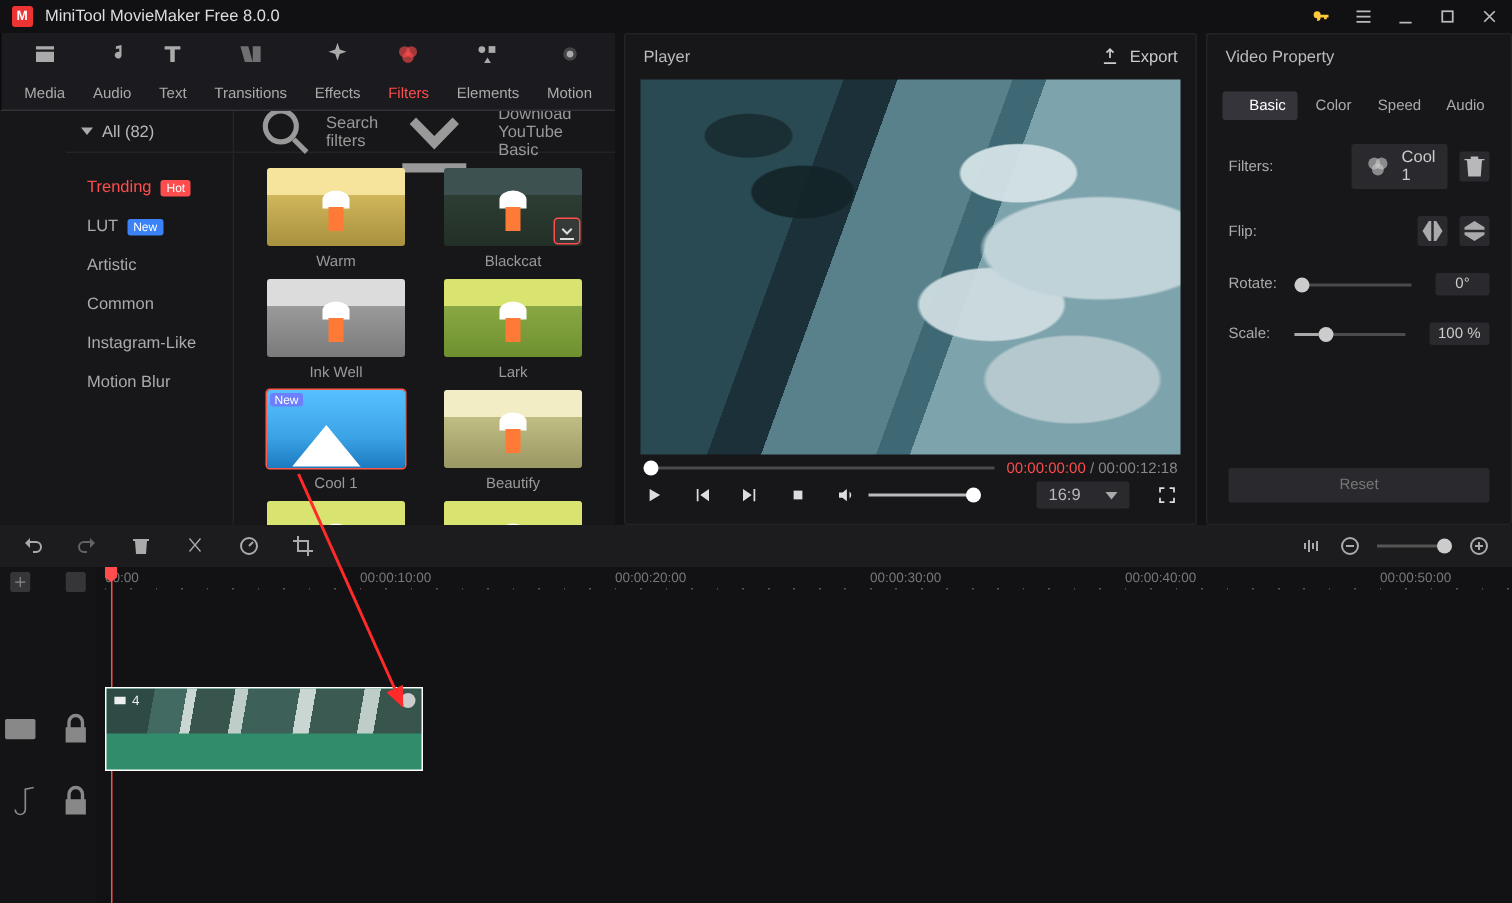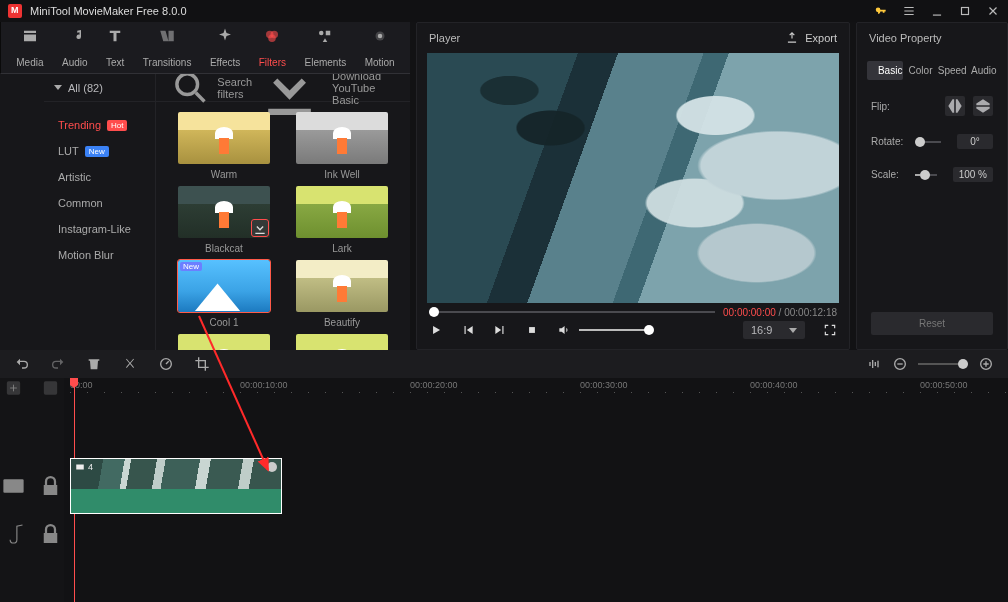--- a/index.html
+++ b/index.html
@@ -87,21 +87,21 @@
 .time-read .cur { color:#ff4d4d;margin-top:37px; }
 .controls { display:flex; align-items:center; gap:18px; }
 .controls .spacer { flex:1; }
 .ctrl-btn { width:14px; height:14px; display:flex; align-items:center; justify-content:center; cursor:pointer; color:#ddd; }
 .vol { display:flex; align-items:center; gap:8px; }
 .vol-track { width:70px; height:2px; background:#bbb; position:relative; }
 .vol-track::after { content:""; position:absolute; right:-5px; top:-4px; width:10px; height:10px; background:#fff; border-radius:50%; }
 .ratio-sel { width:62px; height:18px; background:#2a2a2e; display:flex; align-items:center; justify-content:space-between; padding:0 8px; border-radius:2px; cursor:pointer; }
 
 
-.prop-panel { width:152px; background:#17171a; border:1px solid #232327; border-radius:2px; display:flex; flex-direction:column; }
+.prop-panel { width:204px; background:#17171a; border:1px solid #232327; border-radius:2px; display:flex; flex-direction:column; }
 .prop-tabs { display:flex; padding:8px 10px; gap:4px; }
 .prop-tab { flex:1; padding:4px 0; text-align:center; font-size:10px; color:#aaa; cursor:pointer; border-radius:2px; }
 .prop-tab.active { background:#34343a; color:#fff;padding-left:10px; }
 .prop-body { padding:8px 14px; display:flex; flex-direction:column; gap:18px; }
 .prop-row { display:flex; align-items:center; justify-content:space-between; }
 .prop-row .lbl { color:#aaa; font-size:10px; width:44px; }
 .prop-row .ctrl { flex:1; display:flex; align-items:center; gap:8px; justify-content:flex-end; }
 .chip { background:#2a2a2e; padding:3px 8px; border-radius:2px; display:flex; align-items:center; gap:6px; color:#ccc; }
 .trash { width:20px; height:20px; background:#2a2a2e; display:flex; align-items:center; justify-content:center; border-radius:2px; cursor:pointer; }
 .toggle { width:20px; height:20px; background:#2a2a2e; display:flex; align-items:center; justify-content:center; cursor:pointer; border-radius:2px; }
@@ -303,34 +303,34 @@
               <span>Download YouTube Basic</span>
             </div>
         </div>
         <div class="grid-scroll">
           <div class="grid" id="filter-grid">
               <div class="thumb">
                 <div class="thumb-img sc-warm sc-field"></div>
                 <div class="nm">Warm</div>
               </div>
               <div class="thumb">
-                <div class="thumb-img sc-bw sc-field"></div>
-                <div class="nm">Ink Well</div>
-              </div>
-              <div class="thumb">
                 <div class="thumb-img sc-dark sc-field">
                   <div class="dl-box hl">
                     <svg viewBox="0 0 24 24" width="10" height="10" fill="#ddd">
                       <path d="M12 3v10l4-4 1.4 1.4L12 16 6.6 10.4 8 9l4 4V3zM5 19h14v2H5z"></path>
                     </svg>
                   </div>
                 </div>
                 <div class="nm">Blackcat</div>
               </div>
               <div class="thumb">
+                <div class="thumb-img sc-bw sc-field"></div>
+                <div class="nm">Ink Well</div>
+              </div>
+              <div class="thumb">
                 <div class="thumb-img sc-field"></div>
                 <div class="nm">Lark</div>
               </div>
               <div class="thumb">
                 <div class="thumb-img sc-cool1 sel">
                   <div class="mini-new">New</div>
                 </div>
                 <div class="nm">Cool 1</div>
               </div>
               <div class="thumb">
@@ -416,20 +416,38 @@
     <div class="panel-hdr">
         <span>Video Property</span>
       </div>
     <div class="prop-tabs">
       <div class="prop-tab active">Basic</div>
       <div class="prop-tab">Color</div>
       <div class="prop-tab">Speed</div>
       <div class="prop-tab">Audio</div>
     </div>
     <div class="prop-body">
+      <div class="prop-row">
+        <span class="lbl">Filters:</span>
+        <div class="ctrl">
+          <div class="chip">
+              <svg viewBox="0 0 24 24" width="10" height="10" fill="currentColor">
+                <circle cx="9" cy="10" r="5" opacity=".6"></circle>
+                <circle cx="15" cy="10" r="5" opacity=".6"></circle>
+                <circle cx="12" cy="15" r="5" opacity=".6"></circle>
+              </svg>
+              <span>Cool 1</span>
+            </div>
+          <div class="trash">
+              <svg viewBox="0 0 24 24" width="11" height="11" fill="currentColor">
+                <path d="M6 7h12l-1 13H7zM9 4h6v2H9zM4 6h16v1H4z"></path>
+              </svg>
+            </div>
+        </div>
+      </div>
       <div class="prop-row">
         <span class="lbl">Flip:</span>
         <div class="ctrl">
           <div class="toggle">
               <svg viewBox="0 0 24 24" width="12" height="12" fill="currentColor">
                 <path d="M11 4v16H9L4 12l5-8zM13 4v16h2l5-8-5-8z" opacity=".9"></path>
               </svg>
             </div>
           <div class="toggle">
               <svg viewBox="0 0 24 24" width="12" height="12" fill="currentColor">

